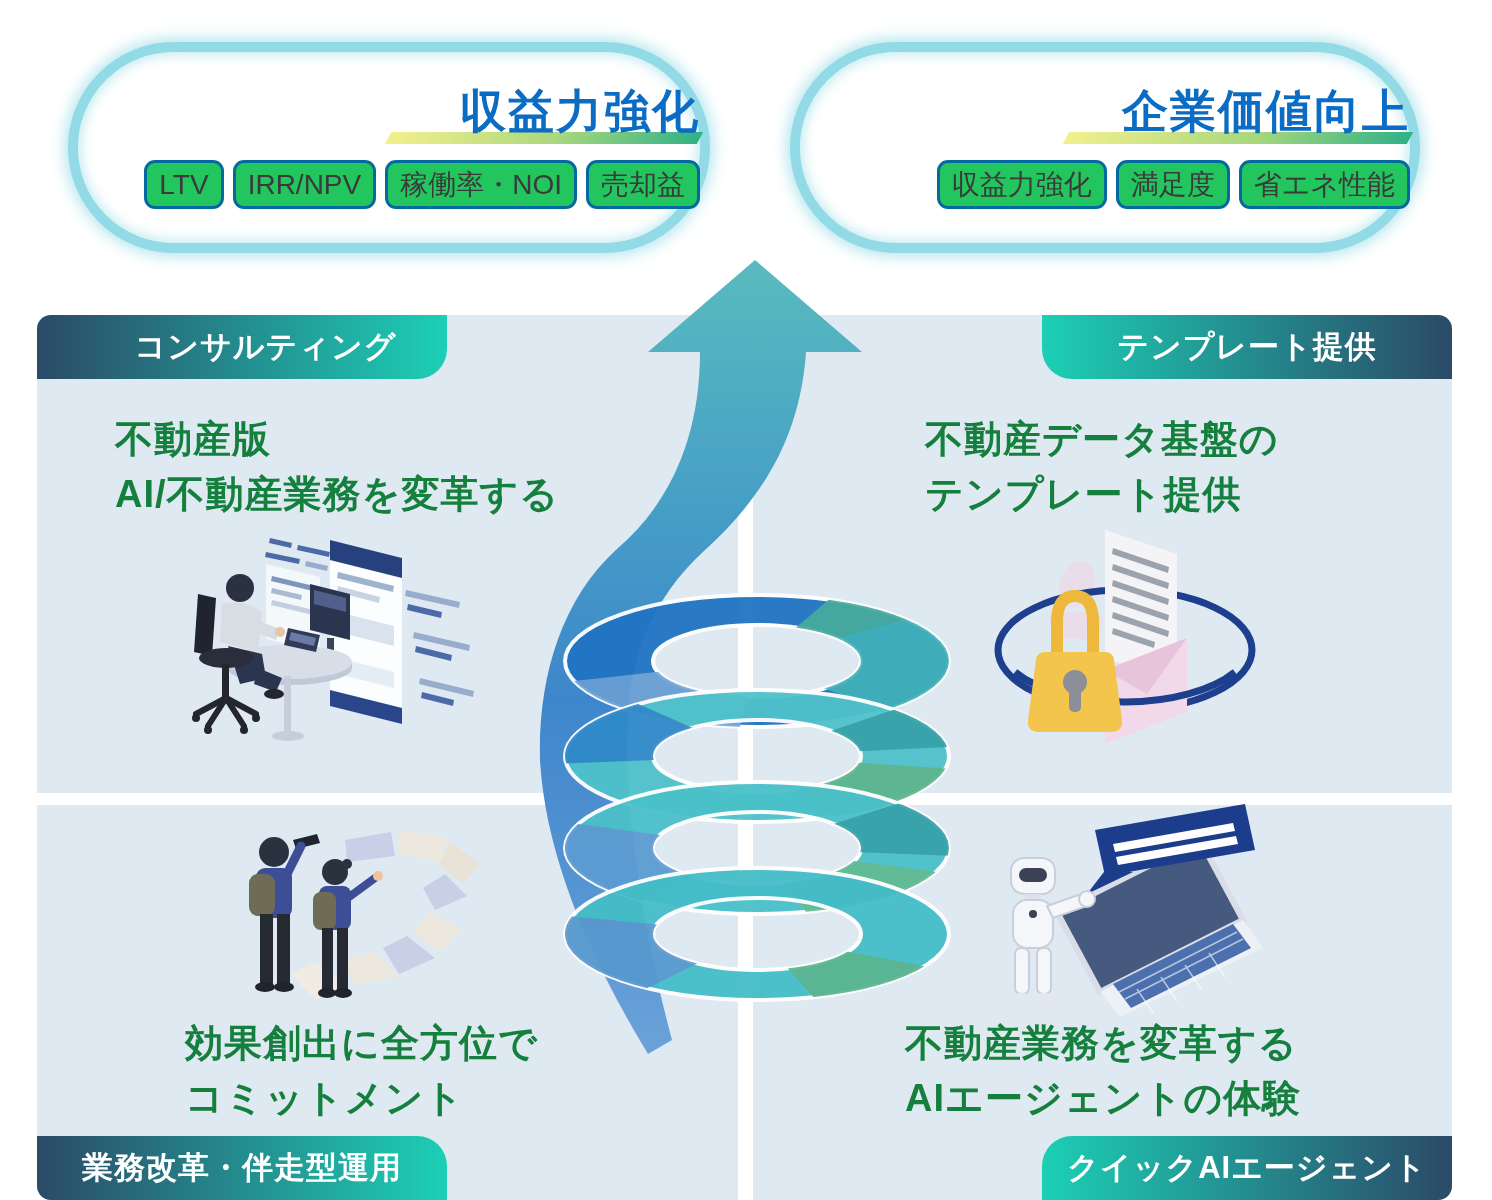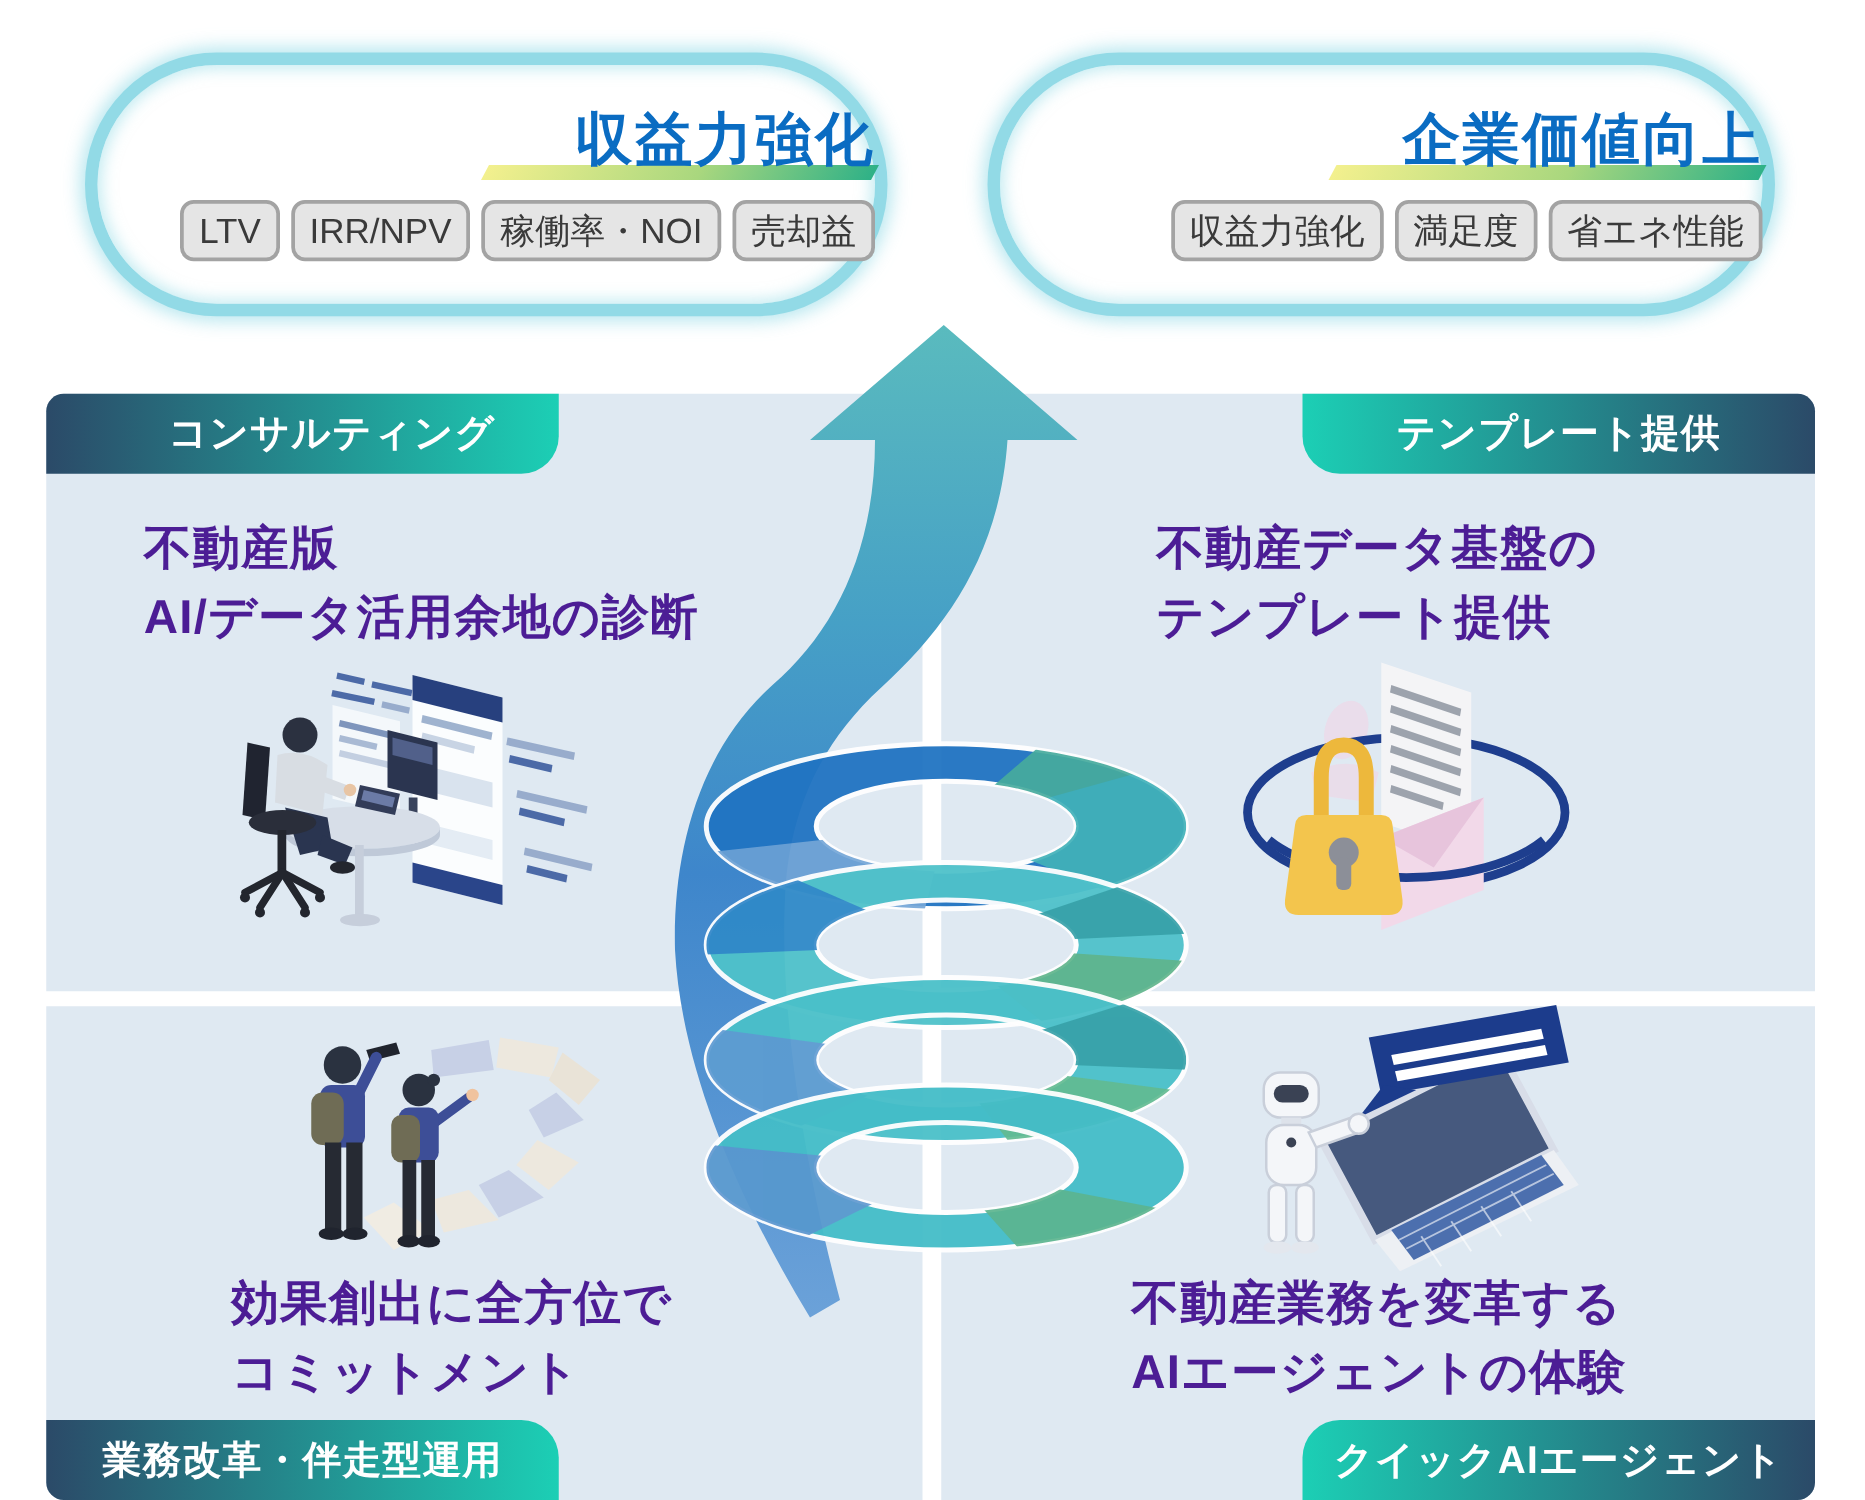--- a/index.html
+++ b/index.html
@@ -22,41 +22,41 @@
   }
   .pill-underline{
     height:12px;margin-top:-4px;margin-bottom:16px;z-index:1;
     transform:skewX(-28deg);
     background:linear-gradient(90deg,#F3F08E 0%,#A9D77E 55%,#2FB187 100%);
   }
   .pill-left .pill-underline{width:312px;}
   .pill-right .pill-underline{width:344px;}
   .tag-row{display:flex;gap:9px;align-items:center;justify-content:center;}
   .tag{
-    font-size:28px;color:#3A3A3A;background:#e5e5e5;border:3px solid #a3a3a3;border-radius:11px;
+    font-size:28px;color:#3A3A3A;background:#22c55e;border:3px solid #0369a1;border-radius:11px;
     padding:4px 12px;line-height:1.25;white-space:nowrap;
   }
   
   .panel{position:absolute;background:#DFE9F2;}
   .panel-tl{left:37px;top:315px;width:701px;height:478px;border-radius:14px 0 0 0;}
   .panel-tr{left:753px;top:315px;width:699px;height:478px;border-radius:0 14px 0 0;}
   .panel-bl{left:37px;top:805px;width:701px;height:395px;border-radius:0 0 0 14px;}
   .panel-br{left:753px;top:805px;width:699px;height:395px;border-radius:0 0 14px 0;}
   
   .badge{
     position:absolute;width:410px;height:64px;display:flex;align-items:center;justify-content:center;
     color:#fff;font-weight:bold;font-size:31px;letter-spacing:1px;z-index:6;box-sizing:border-box;
   }
   .badge-tl{left:37px;top:315px;background:linear-gradient(90deg,#2B4A68,#1CCFB5);border-radius:14px 0 30px 0;padding-left:47px;}
   .badge-tr{left:1042px;top:315px;background:linear-gradient(90deg,#1CCFB5,#2B4A68);border-radius:0 14px 0 30px;}
   .badge-bl{left:37px;top:1136px;width:410px;background:linear-gradient(90deg,#2B4A68,#1CCFB5);border-radius:0 30px 0 14px;text-align:center;}
   .badge-br{left:1042px;top:1136px;background:linear-gradient(90deg,#1CCFB5,#2B4A68);border-radius:30px 0 14px 0;}
   
   .headline{
-    position:absolute;font-size:38px;font-weight:bold;color:#4c1d95;line-height:1.45;z-index:6;
+    position:absolute;font-size:38px;font-weight:bold;color:#15803d;line-height:1.45;z-index:6;
     letter-spacing:1px;white-space:nowrap;
   }
   .hl-tl{left:115px;top:412px;}
   .hl-tr{left:925px;top:412px;}
   .hl-bl{left:185px;top:1016px;}
   .hl-br{left:905px;top:1016px;}
   
   .layer{position:absolute;z-index:5;}
   .illus{position:absolute;z-index:6;}
 </style>
@@ -156,21 +156,21 @@
   </div>
 </div>
 
 <div class="badge badge-tl">コンサルティング</div>
 <div class="badge badge-tr">テンプレート提供</div>
 <div class="badge badge-bl">業務改革・伴走型運用</div>
 <div class="badge badge-br">クイックAIエージェント</div>
 
 <div class="headline hl-tl">
   <div>不動産版</div>
-  <div>AI/データ活用余地の診断</div>
+  <div>AI/不動産業務を変革する</div>
 </div>
 <div class="headline hl-tr">
   <div>不動産データ基盤の</div>
   <div>テンプレート提供</div>
 </div>
 <div class="headline hl-bl">
   <div>効果創出に全方位で</div>
   <div>コミットメント</div>
 </div>
 <div class="headline hl-br">

